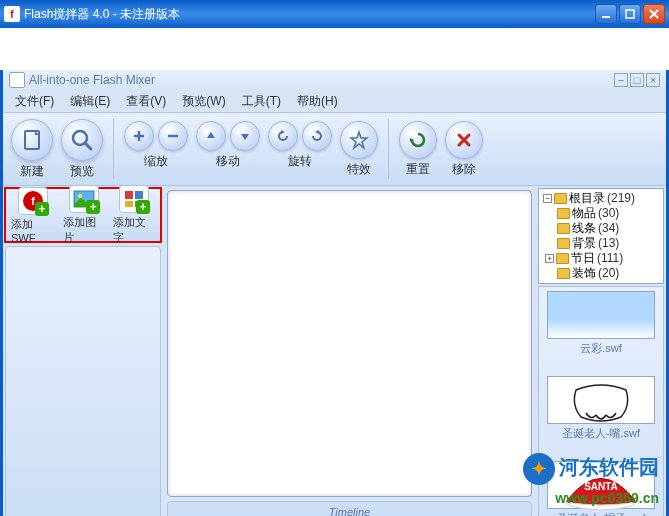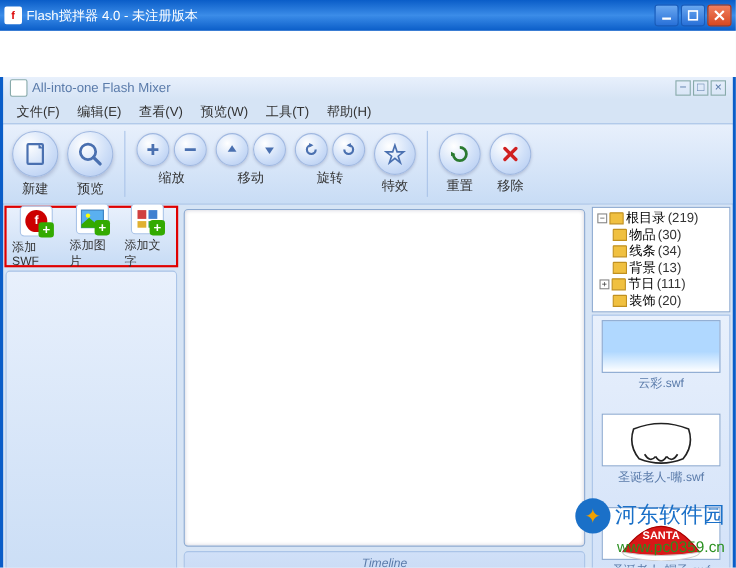--- a/index.html
+++ b/index.html
@@ -52,21 +52,21 @@
 .tree .expander { width: 9px; height: 9px; border: 1px solid #888; font-size: 8px; display: flex; align-items: center; justify-content: center; line-height: 1; color: #333; }
 .tree .folder { width: 13px; height: 11px; background: #f0c040; border: 1px solid #c09020; border-radius: 1px 1px 0 0; }
 .tree .name {}
 .tree .count { color: #333; }
 
 .thumbs { flex: 1; background: linear-gradient(#e8f0fc, #d0e0f8); border: 1px solid #aac4e8; padding: 4px; overflow: hidden; display: flex; flex-direction: column; gap: 20px; align-items: center; }
 .thumb { width: 112px; display: flex; flex-direction: column; align-items: center; gap: 2px; cursor: pointer; }
 .thumb .img { width: 108px; height: 48px; background: #fff; border: 1px solid #8aa8d0; display: flex; align-items: center; justify-content: center; }
 .thumb .cap { font-size: 11px; color: #5a7baa; text-align: center; }
 
-.watermark { position: absolute; right: 10px; bottom: 8px; font-size: 20px; color: #1a70c8; text-align: right; pointer-events: none; font-weight: normal; }
+.watermark { position: absolute; right: 10px; bottom: 8px; font-size: 20px; color: #1a70c8; text-align: right; pointer-events: none; font-weight: bold; }
 .watermark .url { font-size: 14px; color: #2a9020; }
 .watermark .logo { display: inline-block; width: 32px; height: 32px; border-radius: 50%; background: #1a70c8; color: #f0a000; font-size: 18px; text-align: center; line-height: 32px; margin-right: 4px; vertical-align: middle; }
 
 svg { display: block; }
 </style>
 </head>
 <body>
 
 <div class="titlebar">
   <span class="icon">f</span>

